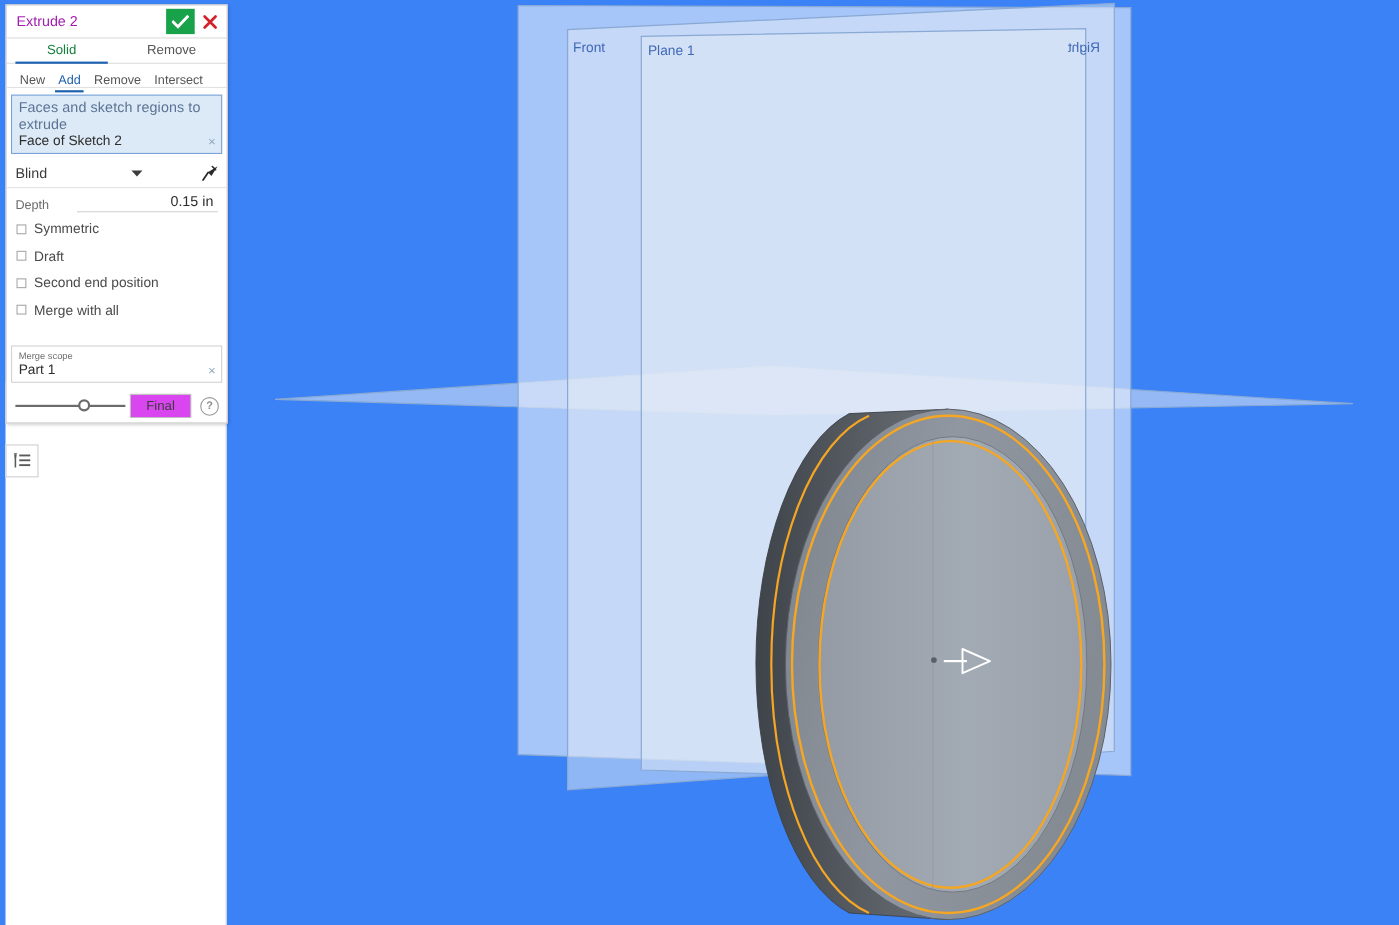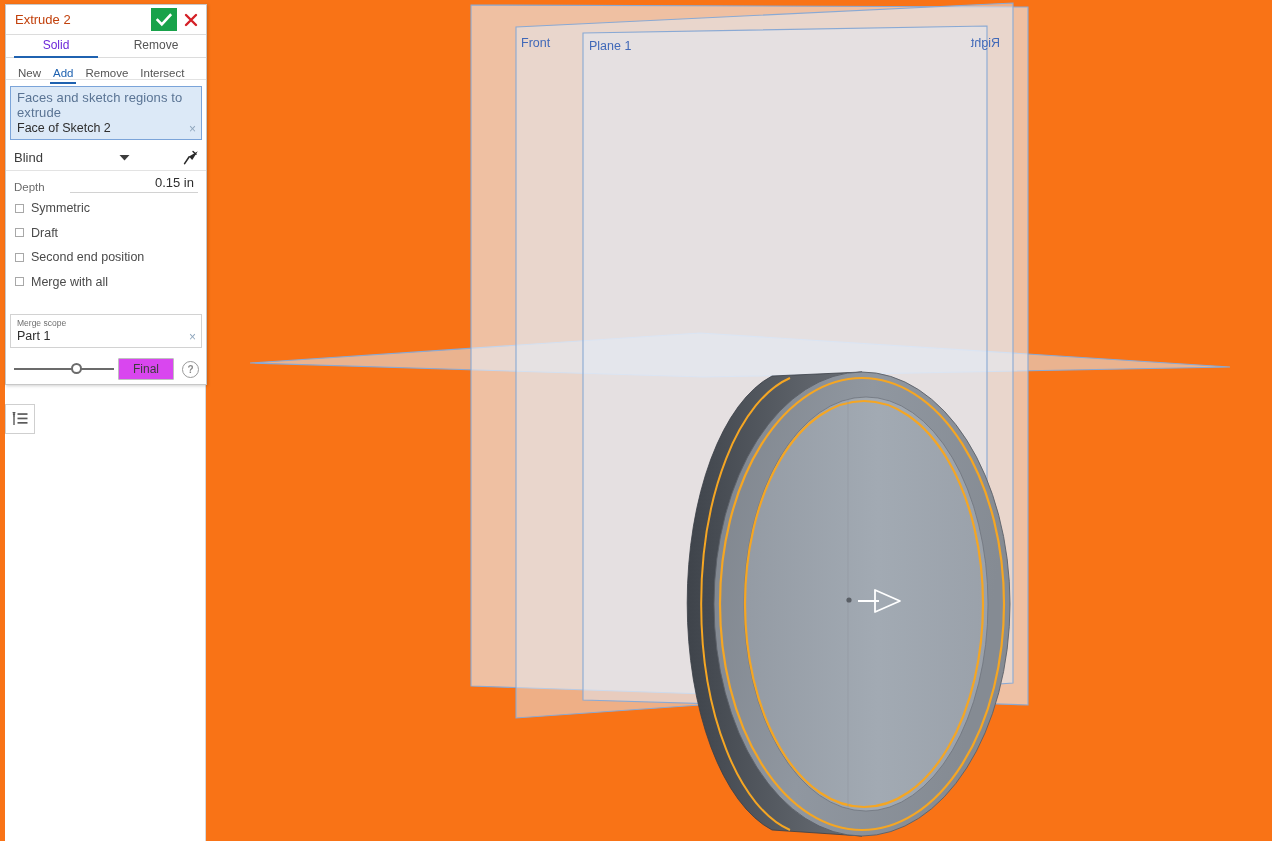--- a/index.html
+++ b/index.html
@@ -7,21 +7,21 @@
     width: 1272px; height: 841px;
     overflow: hidden;
     background: #ffffff;
     font-family: "Liberation Sans", sans-serif;
   }
   #root { position: relative; width: 1272px; height: 841px; background: #ffffff; }
 
   
   #viewport {
     position: absolute; left: 0; top: 0; width: 1272px; height: 841px;
-    background: #f97316; overflow: hidden;
+    background: #3b82f6; overflow: hidden;
   }
   #viewport svg { position: absolute; left: 0; top: 0; }
 
   .plane-label {
     font-family: "Liberation Sans", sans-serif;
     font-size: 12.5px;
     fill: #4169b8;
   }
 
   
@@ -33,21 +33,21 @@
     z-index: 20;
   }
 
   .panel-header {
     position: relative;
     height: 29px;
     border-bottom: 1px solid #dcdcdc;
     display: flex; align-items: center;
   }
   .panel-title {
-    font-size: 13px; color: #c2410c; padding-left: 9px;
+    font-size: 13px; color: #a21caf; padding-left: 9px;
     flex: 1; white-space: nowrap; overflow: hidden;
   }
   .btn-accept {
     width: 26px; height: 23px; background: #18a24a;
     display: flex; align-items: center; justify-content: center;
     margin-right: 2px; cursor: pointer;
   }
   .btn-accept svg { display:block; }
   .btn-cancel {
     width: 24px; height: 23px;
@@ -56,21 +56,21 @@
   }
 
   
   .tabs-main {
     display: flex; height: 22px; border-bottom: 1px solid #dcdcdc;
   }
   .tab-main {
     flex: 1; text-align: center; font-size: 12px; color: #555;
     line-height: 21px; cursor: pointer; position: relative;
   }
-  .tab-main.active { color: #6d28d9; font-weight: normal; }
+  .tab-main.active { color: #15803d; font-weight: normal; }
   .tab-main.active::after {
     content: ""; position: absolute; left: 8%; right: 8%; bottom: -1px;
     height: 2px; background: #1f62b0;
   }
 
   .tabs-sub {
     display: flex; height: 22px; border-bottom: 1px solid #e2e2e2;
     padding: 0 6px; box-sizing: border-box; align-items: center;
   }
   .tab-sub {

